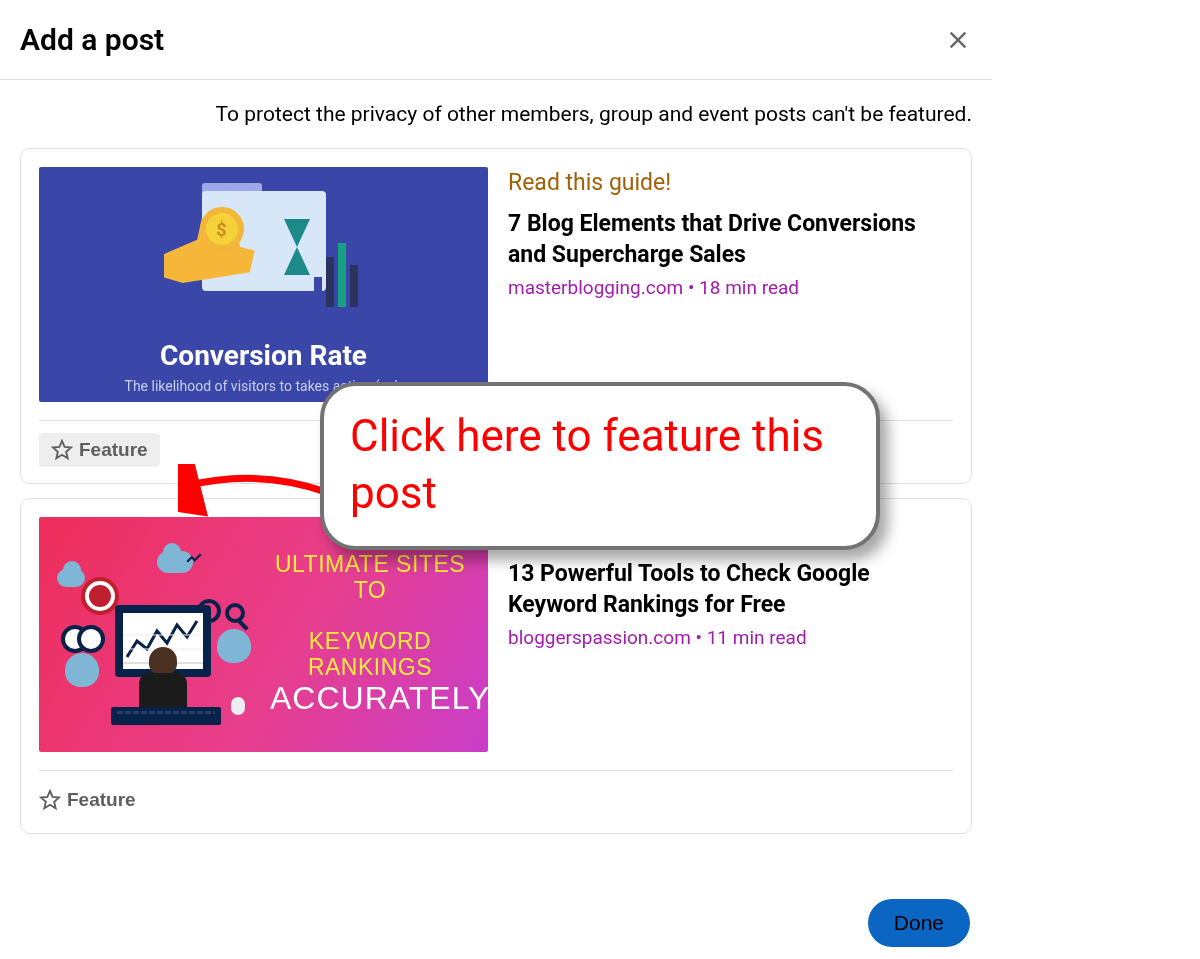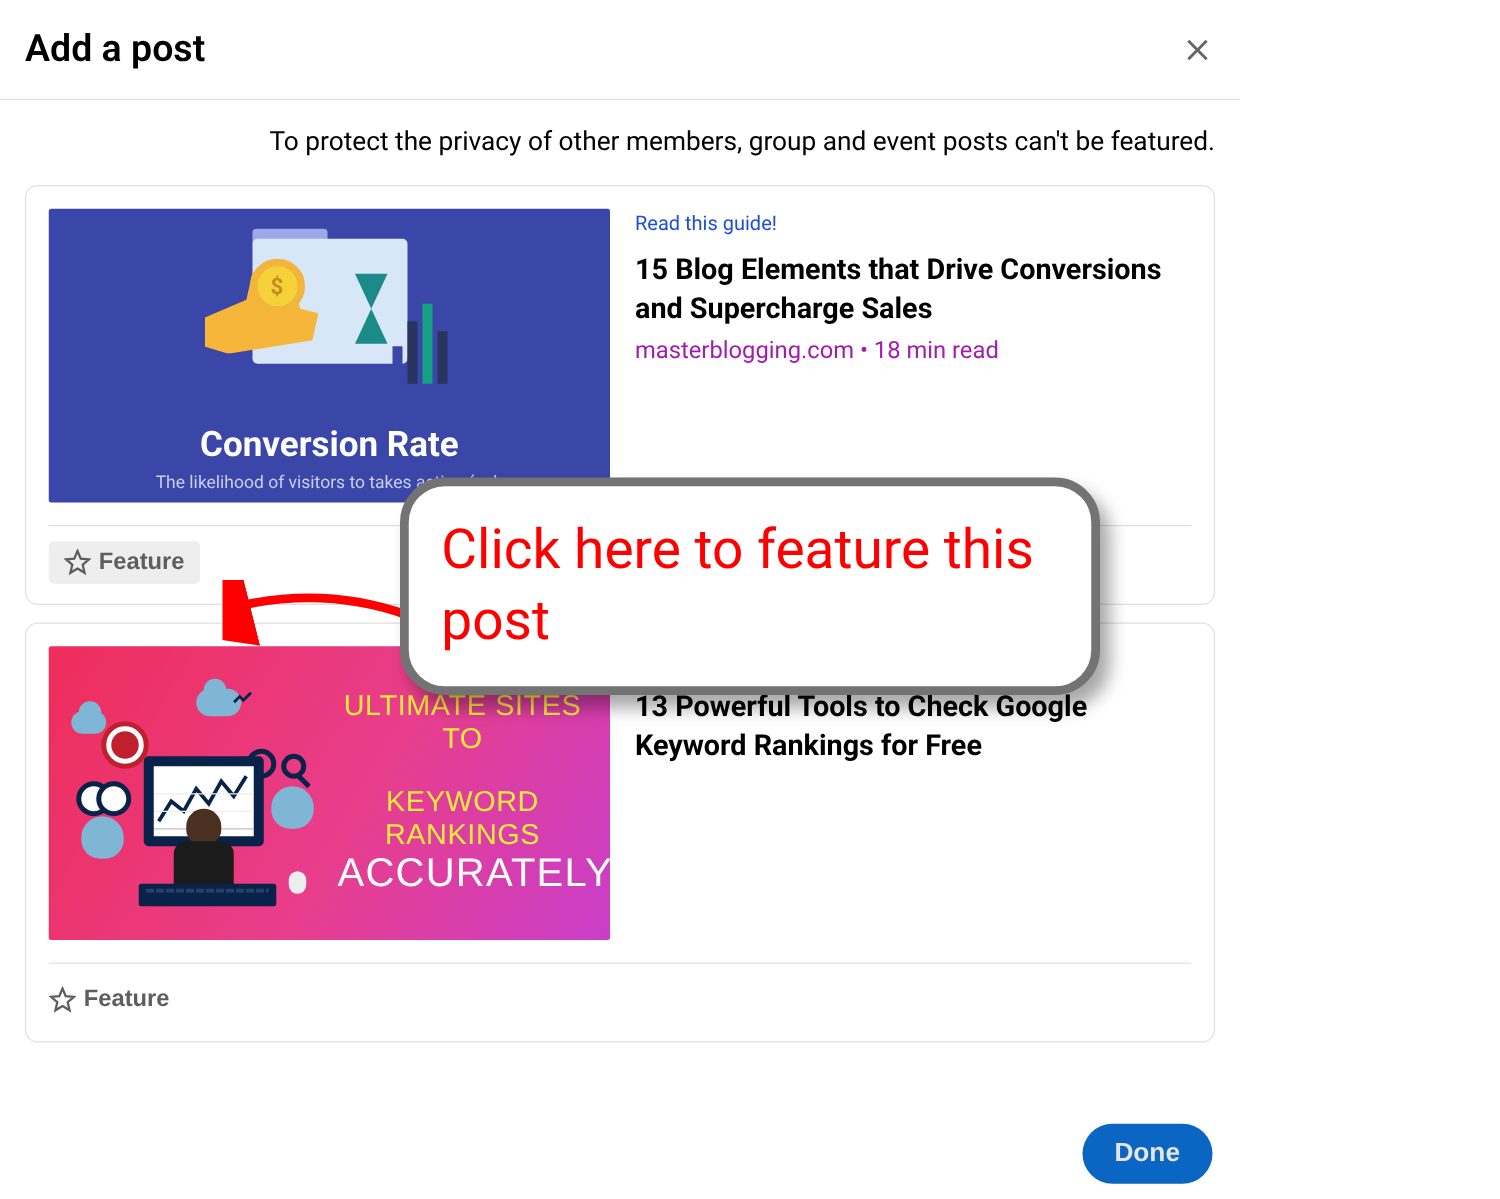--- a/index.html
+++ b/index.html
@@ -56,36 +56,36 @@
   .thumb2 .person{position:absolute;left:82px;top:102px;width:48px;height:74px;}
   .thumb2 .person .ph{width:28px;height:28px;background:#4a3020;border-radius:50% 50% 40% 40%;margin:0 auto;}
   .thumb2 .person .pb{width:48px;height:46px;background:#1b1b1b;border-radius:10px 10px 4px 4px;margin-top:-2px;}
   .thumb2 .kb{position:absolute;left:54px;bottom:0;width:110px;height:18px;background:#09224a;border-radius:2px;}
   .thumb2 .kb:before{content:"";position:absolute;left:6px;top:4px;right:6px;height:3px;background:repeating-linear-gradient(90deg,#2a4066 0 6px,#09224a 6px 8px);}
   .thumb2 .mouse{position:absolute;left:174px;bottom:10px;width:14px;height:18px;background:#eee;border-radius:8px;}
   .thumb2 .t2-text{color:#ffeb3b;font-family:'Arial Black',Impact,sans-serif;font-weight:400;text-align:center;text-transform:uppercase;line-height:1.12;font-size:23px;letter-spacing:0.5px;width:200px;}
   .thumb2 .t2-text .acc{color:#fff;font-size:32px;display:block;margin-top:0;letter-spacing:1px;}
 
   .post-meta { flex:1; min-width:0; }
-  .post-tag { font-size:16px; color:#1d4ed8; margin:2px 0 12px 0; }
+  .post-tag { font-size:23px; color:#a16207; margin:2px 0 12px 0; }
   .post-title { font-size:23px; font-weight:700; line-height:1.35; margin:0 0 6px 0; }
   .post-source { font-size:19px; color:#a21caf; }
 
   .card-divider { border:none; border-top:1px solid #e0e0e0; margin:18px 0 12px 0; }
 
   .feature-btn { display:inline-flex; align-items:center; gap:6px; background:#eee; border:none; border-radius:4px; padding:6px 12px; font-size:19px; font-weight:600; color:#5e5e5e; cursor:pointer; }
   .feature-btn.plain { background:transparent; padding:6px 0; }
   .feature-btn svg { width:22px; height:22px; fill:#5e5e5e; }
 
   
-  .callout { position:absolute; left:320px; top:382px; width:560px; background:#fff; border:7px solid #737373; border-radius:36px; padding:22px 26px 24px 26px; color:#ff0000; font-size:44px; line-height:1.3; font-weight:400; box-shadow:8px 10px 14px rgba(0,0,0,0.35); }
+  .callout { position:absolute; left:320px; top:382px; width:560px; background:#fff; border:4px solid #737373; border-radius:36px; padding:22px 26px 24px 26px; color:#ff0000; font-size:44px; line-height:1.3; font-weight:400; box-shadow:8px 10px 14px rgba(0,0,0,0.35); }
   .callout-arrow { position:absolute; left:178px; top:464px; pointer-events:none; }
 
   .footer { position:absolute; right:22px; bottom:12px; }
-  .done-btn { background:#0a66c2; color:#e5e5e5; border:none; border-radius:26px; padding:12px 26px; font-size:21px; font-weight:700; cursor:pointer; }
+  .done-btn { background:#0a66c2; color:#000000; border:none; border-radius:26px; padding:12px 26px; font-size:21px; font-weight:400; cursor:pointer; }
 </style>
 </head>
 <body>
 
 <div class="modal">
 
   <div class="header">
     <h2>Add a post</h2>
     <div class="close-btn">
       <svg viewBox="0 0 24 24">
@@ -111,21 +111,21 @@
               </div>
             <div class="t1-hour"></div>
             <div class="t1-hand"></div>
             <div class="t1-coin"></div>
           </div>
           <div class="t1-title">Conversion Rate</div>
           <div class="t1-sub">The likelihood of visitors to takes action (sub</div>
         </div>
         <div class="post-meta">
           <div class="post-tag">Read this guide!</div>
-          <div class="post-title">15 Blog Elements that Drive Conversions and Supercharge Sales</div>
+          <div class="post-title">7 Blog Elements that Drive Conversions and Supercharge Sales</div>
           <div class="post-source">
             <span>masterblogging.com</span>
             <span> • </span>
             <span>18 min read</span>
           </div>
         </div>
       </div>
       <hr class="card-divider">
       <button class="feature-btn">
         <svg viewBox="0 0 24 24">
@@ -170,20 +170,25 @@
           <div class="t2-text">
             <span>ULTIMATE SITES TO</span><br>
             <br>
             <span>KEYWORD RANKINGS</span>
             <span class="acc">ACCURATELY</span>
           </div>
         </div>
         <div class="post-meta">
           <div class="post-tag">Check this out :)</div>
           <div class="post-title">13 Powerful Tools to Check Google Keyword Rankings for Free</div>
+          <div class="post-source">
+            <span>bloggerspassion.com</span>
+            <span> • </span>
+            <span>11 min read</span>
+          </div>
         </div>
       </div>
       <hr class="card-divider">
       <button class="feature-btn plain">
         <svg viewBox="0 0 24 24">
             <path d="M12 17.27 18.18 21l-1.64-7.03L22 9.24l-7.19-.61L12 2 9.19 8.63 2 9.24l5.46 4.73L5.82 21z" fill="none" stroke="#5e5e5e" stroke-width="2"></path>
           </svg>
         <span>Feature</span>
       </button>
     </div>

